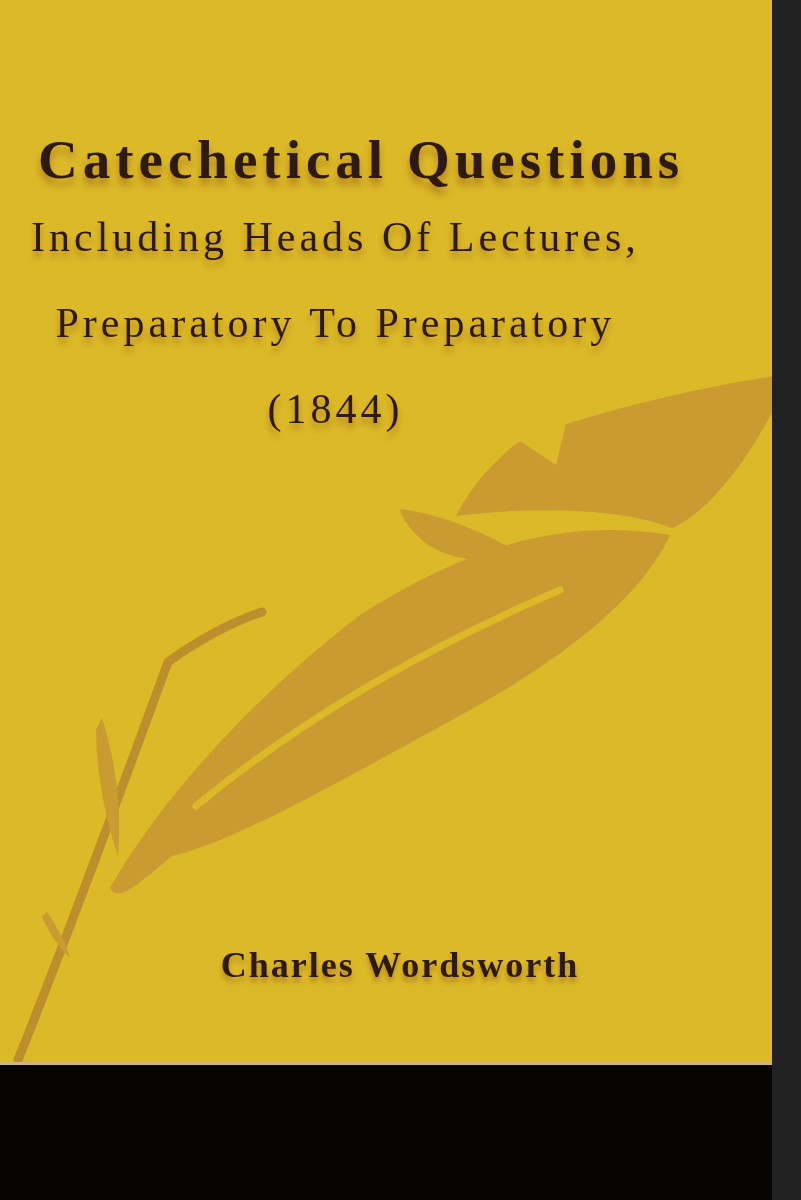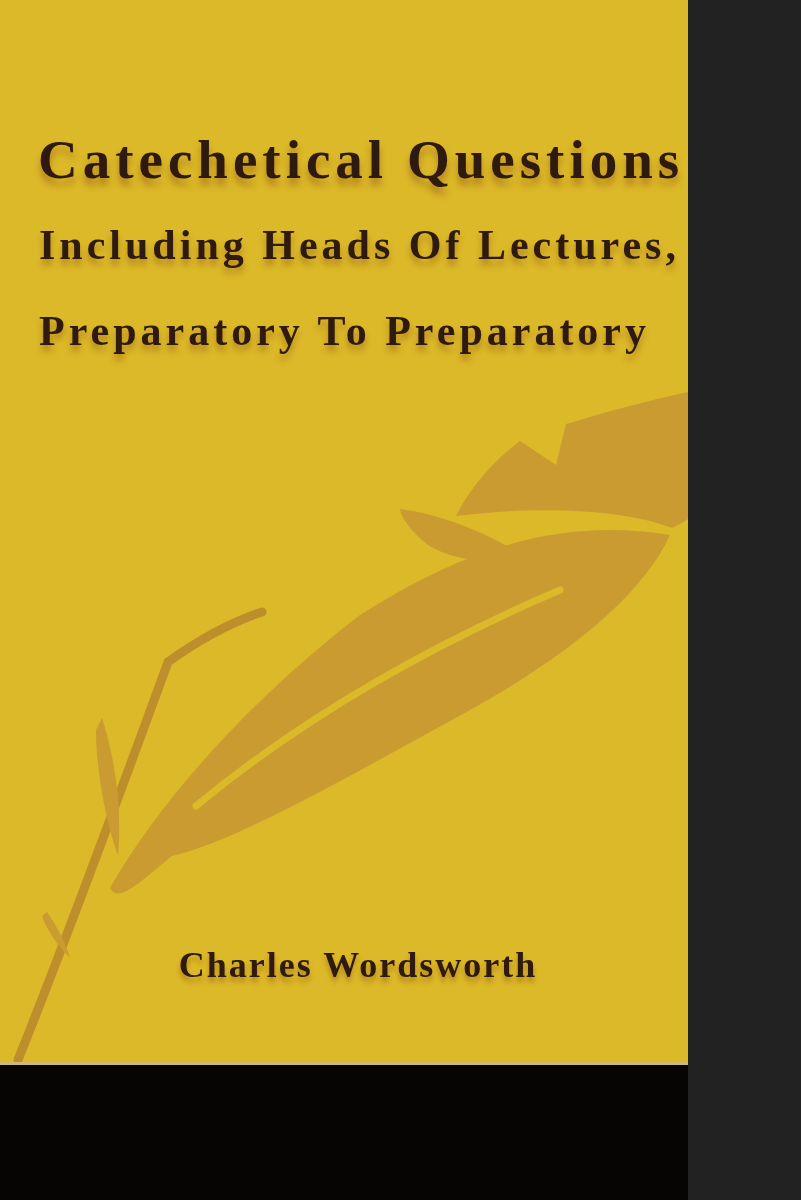--- a/index.html
+++ b/index.html
@@ -1,22 +1,23 @@
 <!DOCTYPE html>
 <html style="--c-background: #dcb928; --c-feather: #ca9b30; --c-feather_shaft: #bd8f2c; --c-text: #2e1a0e; --c-footer: #070404; --c-footer_edge: #cdb87c;"><head>
 <meta charset="utf-8">
 <style>
   html, body { margin: 0; padding: 0; background: #222; }
   .stage {
     position: relative;
-    width: 688px;
+    width: 742px;
     height: 1200px;
     overflow: hidden;
     background: var(--c-background, #dcb928);
     font-family: "Liberation Serif", "DejaVu Serif", serif;
+    padding-left: 30px;
   }
   .feather-svg {
     position: absolute;
     left: 0; top: 0;
     width: 801px; height: 1200px;
     display: block;
   }
   .blade { fill: var(--c-feather, #ca9b30); }
   .shaft {
     fill: none;
@@ -40,28 +41,29 @@
     font-weight: 700;
     letter-spacing: 5px;
     white-space: nowrap;
     color: var(--c-text, #2e1a0e);
     text-shadow: 0 7px 7px rgba(105, 35, 8, 0.35);
   }
   .subtitle {
     position: absolute;
     left: 31px;
     top: 194px;
-    margin: 8px;
+    margin: 0;
     font-size: 42px;
     line-height: 86px;
-    font-weight: 700;
+    font-weight: 400;
     letter-spacing: 4px;
     white-space: nowrap;
     color: var(--c-text, #2e1a0e);
     text-shadow: 0 6px 6px rgba(105, 35, 8, 0.33);
+    text-align: center;
   }
   .subtitle-line { display: block; }
   .author {
     position: absolute;
     left: 0;
     right: 0;
     top: 944px;
     margin: 0;
     text-align: center;
     transform: translateX(14px);
@@ -122,19 +124,20 @@
              C 56,944 46,928 42,916 Z"></path>
 
     <path class="spine-slit" d="M196,806 C 300,720 420,650 560,590"></path>
   </svg>
 
   <h1 class="title">Catechetical Questions</h1>
 
   <div class="subtitle">
     <span class="subtitle-line">Including Heads Of Lectures,</span>
     <span class="subtitle-line">Preparatory To Preparatory</span>
+    <span class="subtitle-line">(1844)</span>
   </div>
 
   <div class="author">Charles Wordsworth</div>
 
   <div class="footer-bar"></div>
 
 </div>
 
 </body></html>

